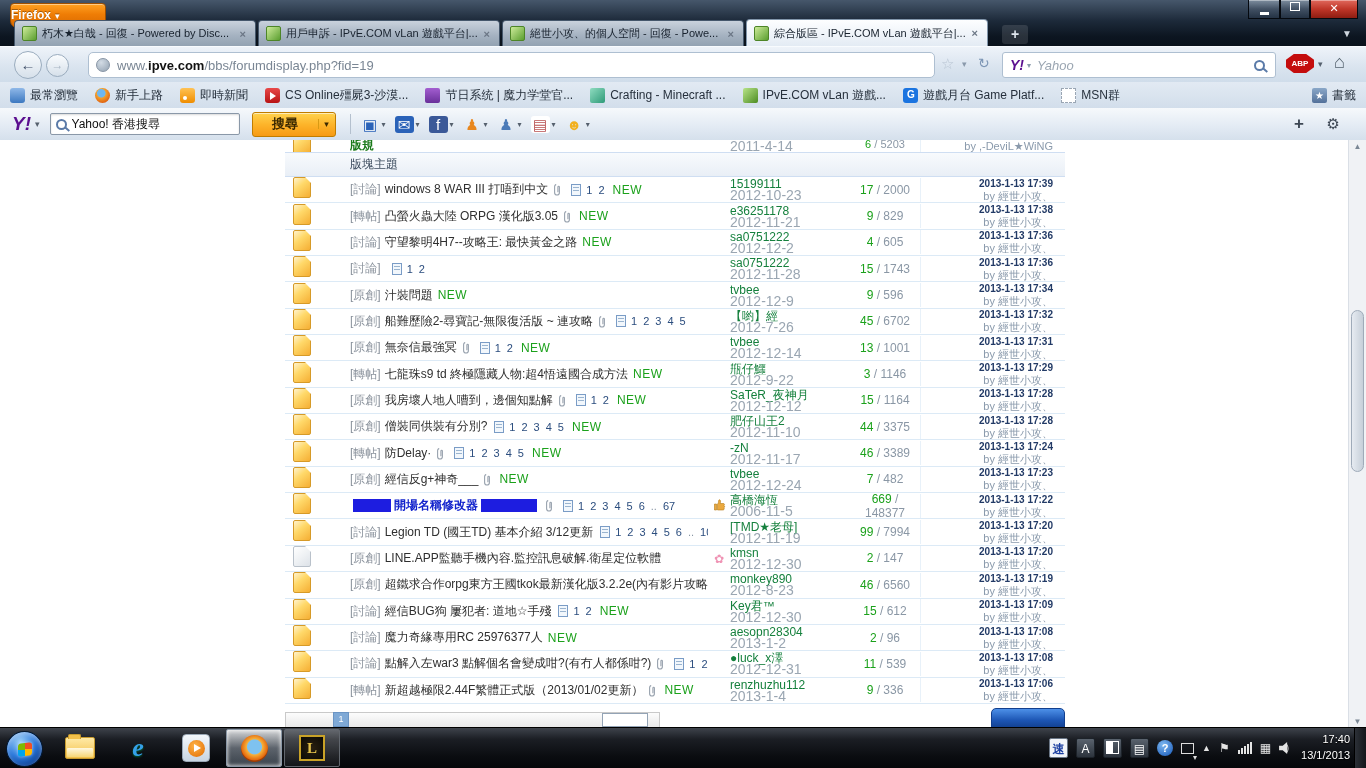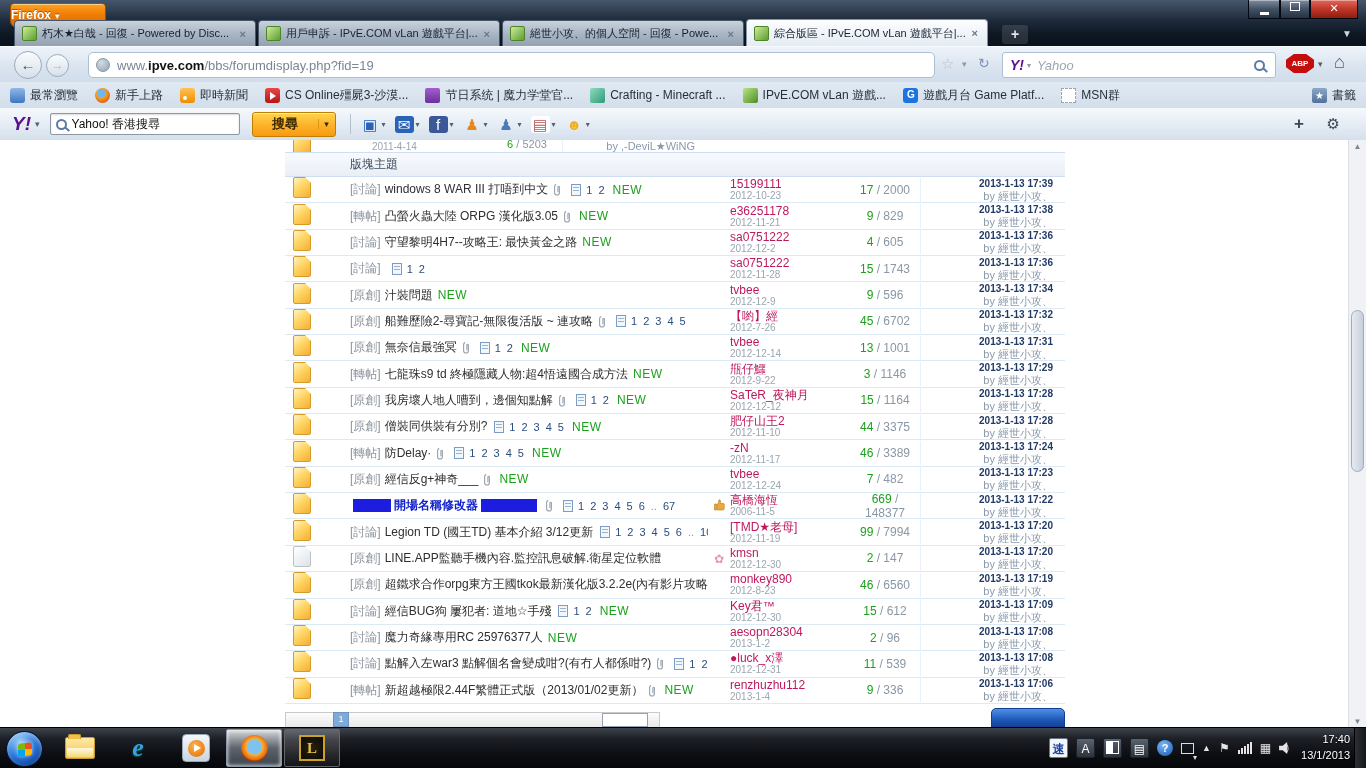--- a/index.html
+++ b/index.html
@@ -115,22 +115,22 @@
   .clip{margin-left:5px;display:inline-flex;align-items:center;}
   .docic{display:inline-block;width:8px;height:10px;border:1px solid #7a9cc6;background:#f2f7fc;position:relative;margin:0 2px 0 7px;flex:0 0 8px;}
   .docic::after{content:"";position:absolute;left:1px;right:1px;top:2px;height:5px;
     background:repeating-linear-gradient(#9ab4cf 0 1px,transparent 1px 3px);}
   .pg{font-size:11px;color:#2b4d7e;margin:0 3px;text-decoration:none;}
   .pg.dots{color:#8a97a5;}
   .new{font-size:12px;font-weight:normal;color:#1ba11b;margin-left:5px;letter-spacing:.5px;}
   .c-badge{width:22px;flex:0 0 22px;text-align:center;}
   .rose{color:#ef93b4;font-size:12px;}
   .c-author{width:120px;flex:0 0 120px;font-size:12px;overflow:hidden;white-space:nowrap;}
-  .aname{color:#be185d;text-decoration:none;display:block;line-height:12px;}
-  .adate{color:#9aa6b2;font-size:10px;line-height:11px;}
+  .aname{color:#15803d;text-decoration:none;display:block;line-height:12px;}
+  .adate{color:#9aa6b2;font-size:14px;line-height:11px;}
   .c-nums{width:70px;flex:0 0 70px;text-align:center;font-size:12px;color:#8a97a5;}
   .rep{color:#1ba11b;}
   .c-last{width:145px;flex:0 0 145px;text-align:right;padding-right:12px;box-sizing:border-box;border-left:1px solid #e8f1f9;}
   .ldate{color:#223a66;font-size:10px;font-weight:bold;line-height:12px;}
   .lby{color:#8a9aac;font-size:11px;line-height:12px;}
   .sechdr{height:23px;line-height:23px;background:linear-gradient(#f8fafd,#e9eff6);border-bottom:1px solid #cfdef2;
     font-size:12px;color:#3a4a5c;padding-left:65px;}
   .trow.clipped{height:13px;overflow:hidden;align-items:flex-start;border-bottom:1px solid #cfdef2;}
   .clipped .note{margin-top:-10px;}
   .clipped .sticky{color:#1a7a1a;font-weight:bold;font-size:12px;margin-top:-3px;}
@@ -337,20 +337,23 @@
       </div>
     <span class="yplus">+</span>
     <span class="ygear">⚙</span>
   </div>
 
   <div class="content">
     <div class="board">
 
       <div class="trow clipped">
         <div class="c-icon"><span class="note"></span></div>
+        <div class="c-title">
+            <span class="sticky">版規</span>
+          </div>
         <div class="c-badge"></div>
         <div class="c-author">
             <div class="adate">2011-4-14</div>
           </div>
         <div class="c-nums"><span class="rep">6</span><span> / </span><span>5203</span></div>
         <div class="c-last">
             <div class="lby">by ,-DeviL★WiNG</div>
           </div>
       </div>
 

